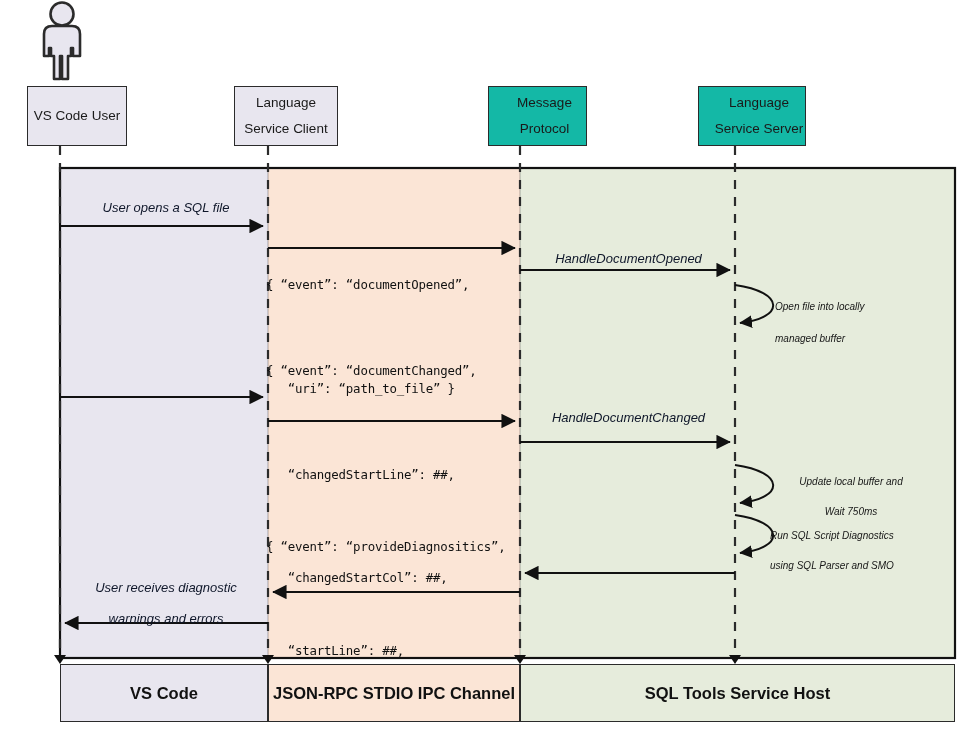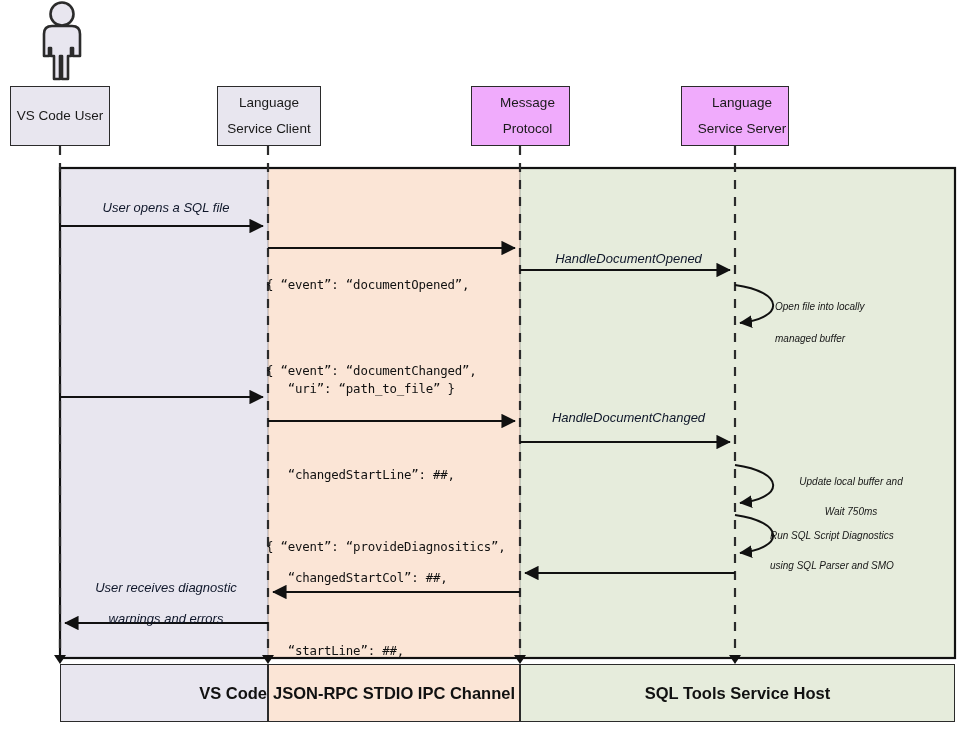--- a/index.html
+++ b/index.html
@@ -30,24 +30,25 @@
     box-sizing: border-box;
     border: 1.6px solid #2b2b2b;
     display: flex;
     flex-direction: column;
     align-items: center;
     justify-content: center;
     font-size: 13.5px;
     color: #1a1a1a;
     line-height: 1.95;
     text-align: center;
+    margin-left: 17px;
   }
   .lifeline-box span { display: block; white-space: nowrap; }
   .box-lav { background: #e8e6ef; }
-  .box-grn { background: #f0abfc; padding-left: 14px; }
+  .box-grn { background: #14b8a6; padding-left: 14px; }
 
   .footer-cell {
     position: absolute;
     box-sizing: border-box;
     border: 1.6px solid #2b2b2b;
     display: flex;
     align-items: center;
     justify-content: center;
     font-size: 16.5px;
     font-weight: bold;
@@ -214,21 +215,21 @@
 
   <div class="json-block" style="left:266px; top:461px;">
     <div>{ “event”: “provideDiagnositics”,</div>
     <div>   “startLine”: ##,</div>
     
     
     
     
   </div>
 
-  <div class="footer-cell f-lav" style="left:60px; top:664px; width:208px; height:58px;justify-content:flex-end;">
+  <div class="footer-cell f-lav" style="left:60px; top:664px; width:208px; height:58px;">
     <span>VS Code</span>
   </div>
   <div class="footer-cell f-peach" style="left:268px; top:664px; width:252px; height:58px;">
     <span>JSON-RPC STDIO IPC Channel</span>
   </div>
   <div class="footer-cell f-grn" style="left:520px; top:664px; width:435px; height:58px;">
     <span>SQL Tools Service Host</span>
   </div>
 
 </div>

